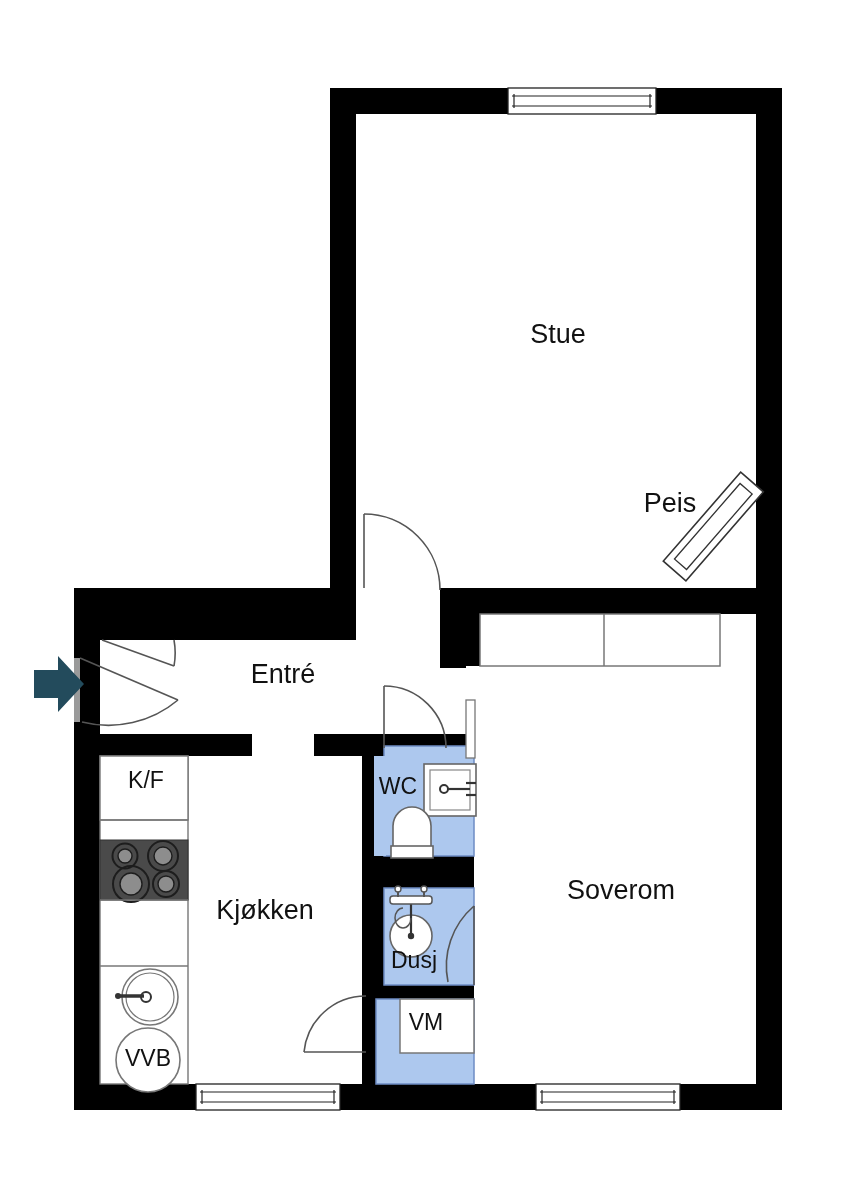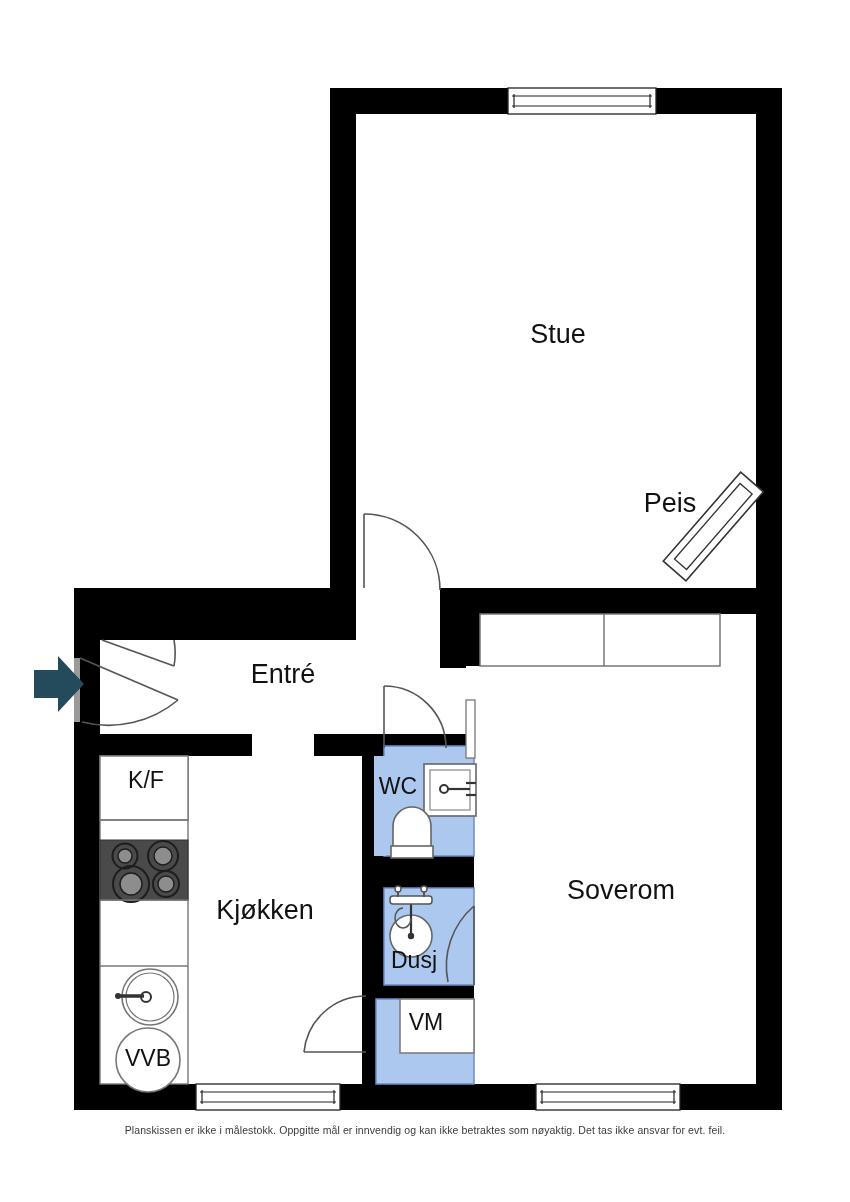--- a/index.html
+++ b/index.html
@@ -263,15 +263,14 @@
     </g>
 
     <g>
       <text class="room-label" x="670" y="505">Peis</text>
       <text class="small-label" x="146" y="782">K/F</text>
       <text class="small-label" x="148" y="1060">VVB</text>
     </g>
 
   </svg>
 
-  <div class="disclaimer">Planskissen er ikke i målestokk. Oppgitte mål er innvendig og kan ikke betraktes som nøyaktig. Det tas ikke ansvar for evt. feil.</div>
 
 </div>
 
 </body></html>

